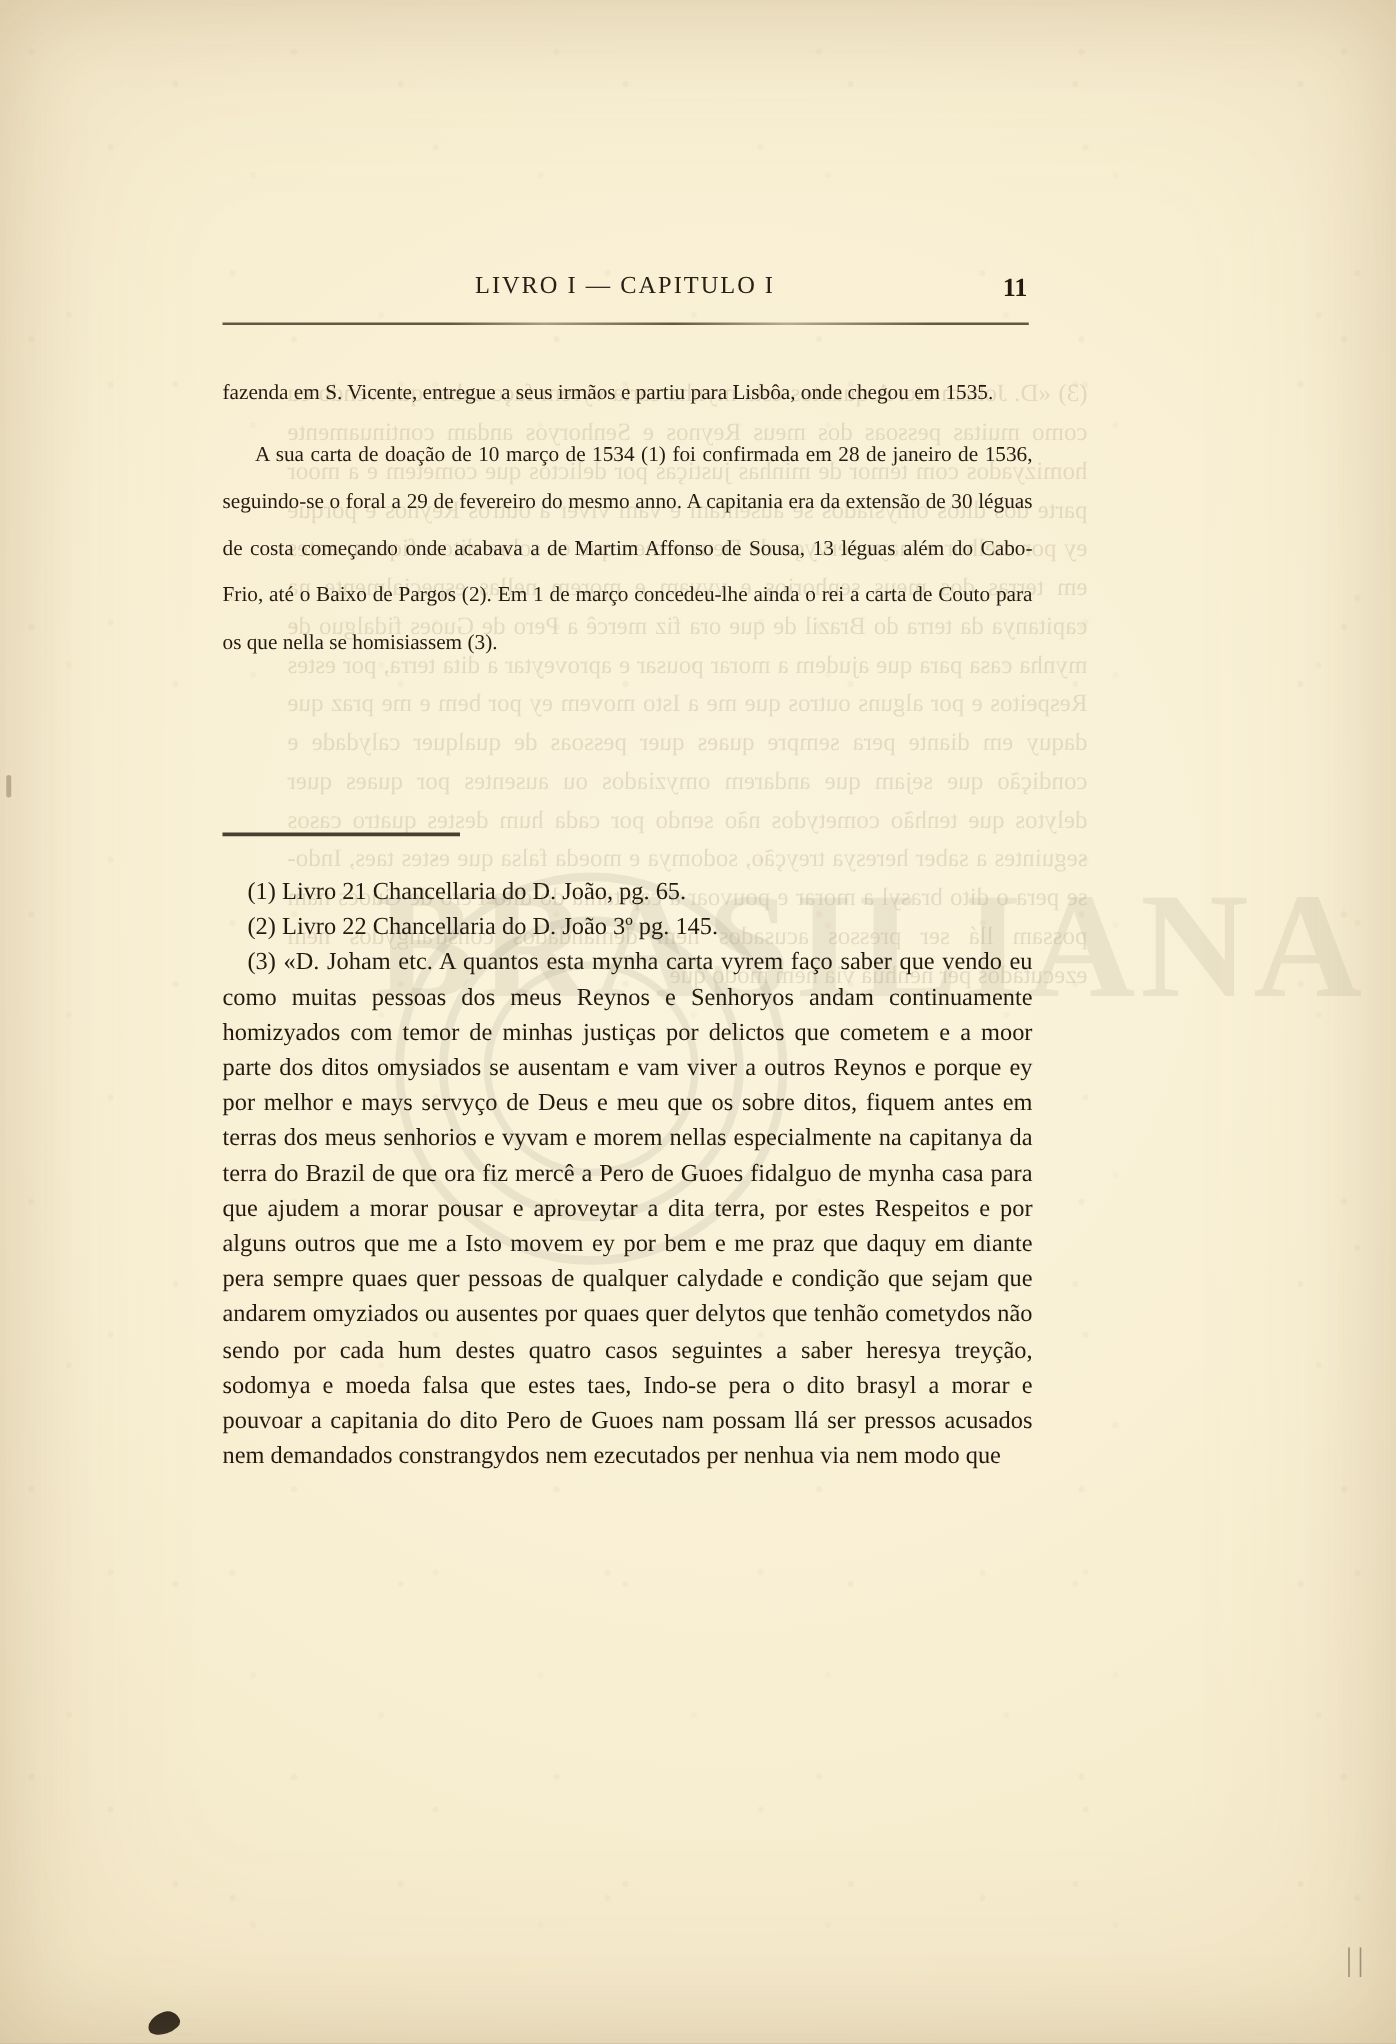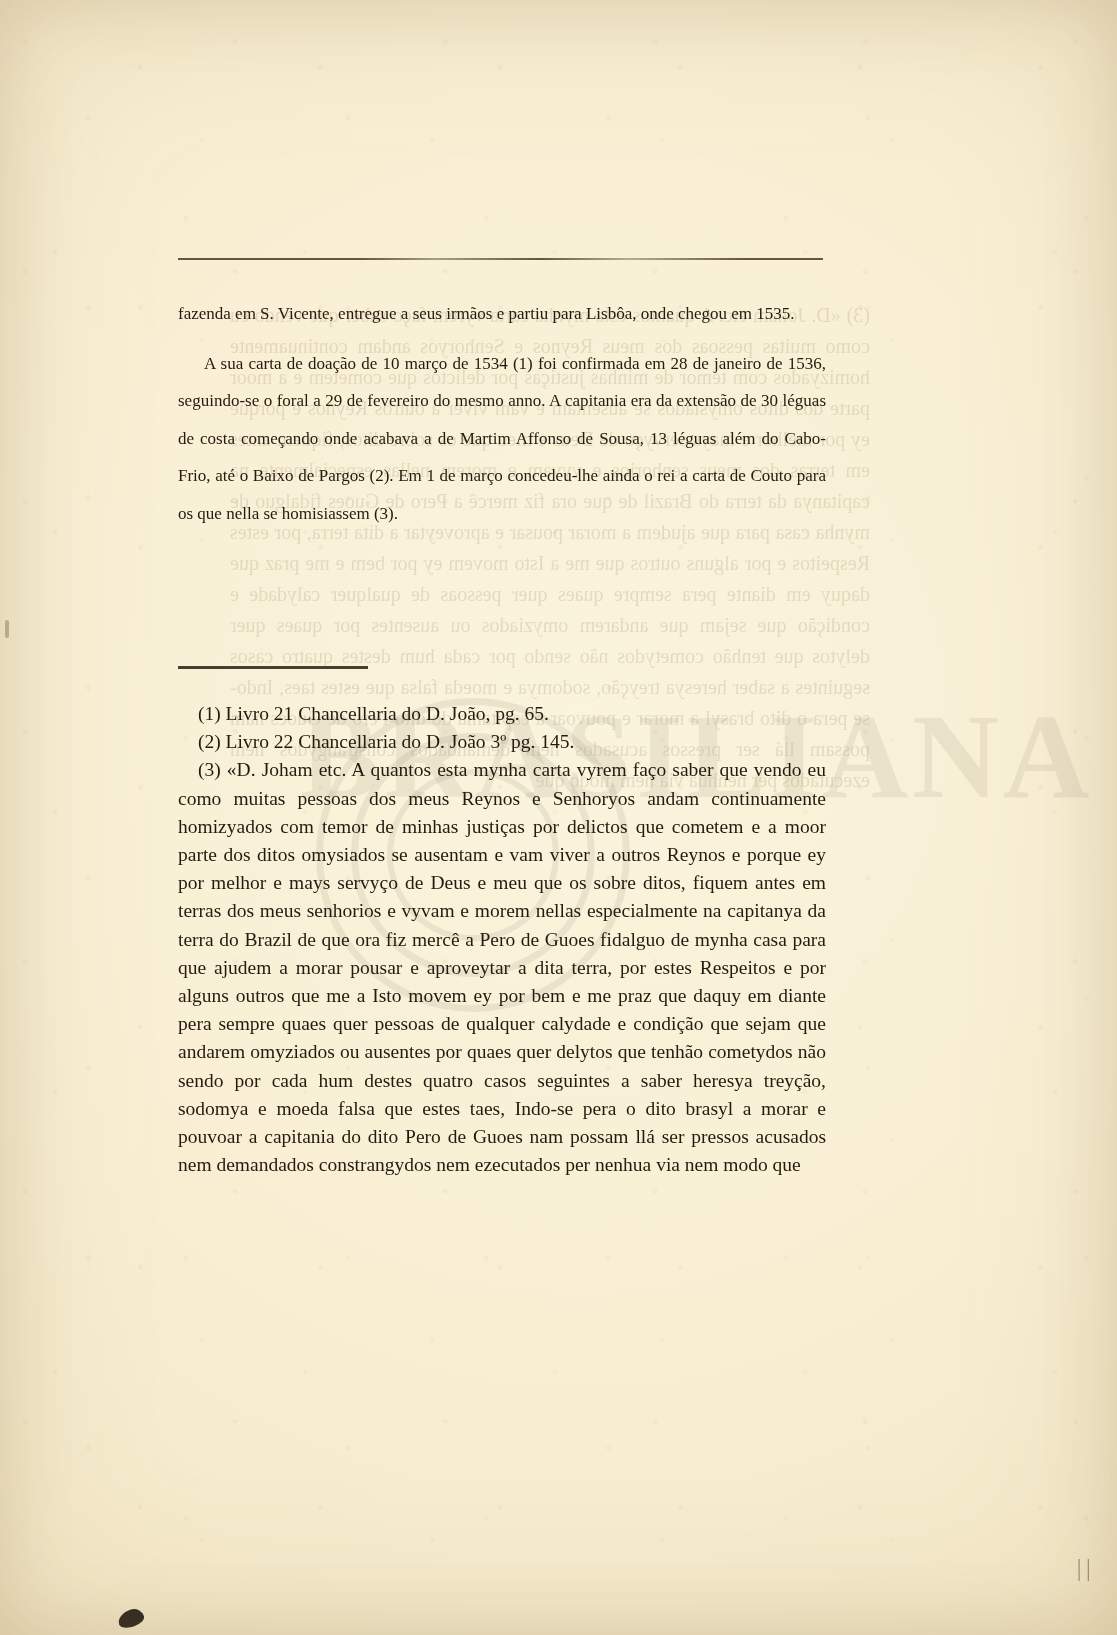--- a/index.html
+++ b/index.html
@@ -230,20 +230,24 @@
     <div class="ring r2"></div>
     <div class="ring r3"></div>
   </div>
 
   <div id="wm-text">BRASILIANA</div>
 
   <div id="bleed">(3) «D. Joham etc. A quantos esta mynha carta vyrem faço saber que vendo eu como muitas pessoas dos meus Reynos e Senhoryos andam continuamente homizyados com temor de minhas justiças por delictos que cometem e a moor parte dos ditos omysiados se ausentam e vam viver a outros Reynos e porque ey por melhor e mays servyço de Deus e meu que os sobre ditos, fiquem antes em terras dos meus senhorios e vyvam e morem nellas especialmente na capitanya da terra do Brazil de que ora fiz mercê a Pero de Guoes fidalguo de mynha casa para que ajudem a morar pousar e aproveytar a dita terra, por estes Respeitos e por alguns outros que me a Isto movem ey por bem e me praz que daquy em diante pera sempre quaes quer pessoas de qualquer calydade e condição que sejam que andarem omyziados ou ausentes por quaes quer delytos que tenhão cometydos não sendo por cada hum destes quatro casos seguintes a saber heresya treyção, sodomya e moeda falsa que estes taes, Indo-se pera o dito brasyl a morar e pouvoar a capitania do dito Pero de Guoes nam possam llá ser pressos acusados nem demandados constrangydos nem ezecutados per nenhua via nem modo que</div>
 
   <div id="content">
 
+    <div class="runhead">
+      <div class="runhead-title">LIVRO I — CAPITULO I</div>
+      <div class="runhead-folio">11</div>
+    </div>
     <div class="head-rule"></div>
 
     <div class="body-block">
       <p class="body-p">fazenda em S. Vicente, entregue a seus irmãos e partiu para Lisbôa, onde chegou em 1535.</p>
       <p class="body-p indent">A sua carta de doação de 10 março de 1534 (1) foi confirmada em 28 de janeiro de 1536, seguindo-se o foral a 29 de fevereiro do mesmo anno. A capitania era da extensão de 30 léguas de costa começando onde acabava a de Martim Affonso de Sousa, 13 léguas além do Cabo-Frio, até o Baixo de Pargos (2). Em 1 de março concedeu-lhe ainda o rei a carta de Couto para os que nella se homisiassem (3).</p>
     </div>
 
     <div class="note-rule"></div>
 
     <div class="notes">

